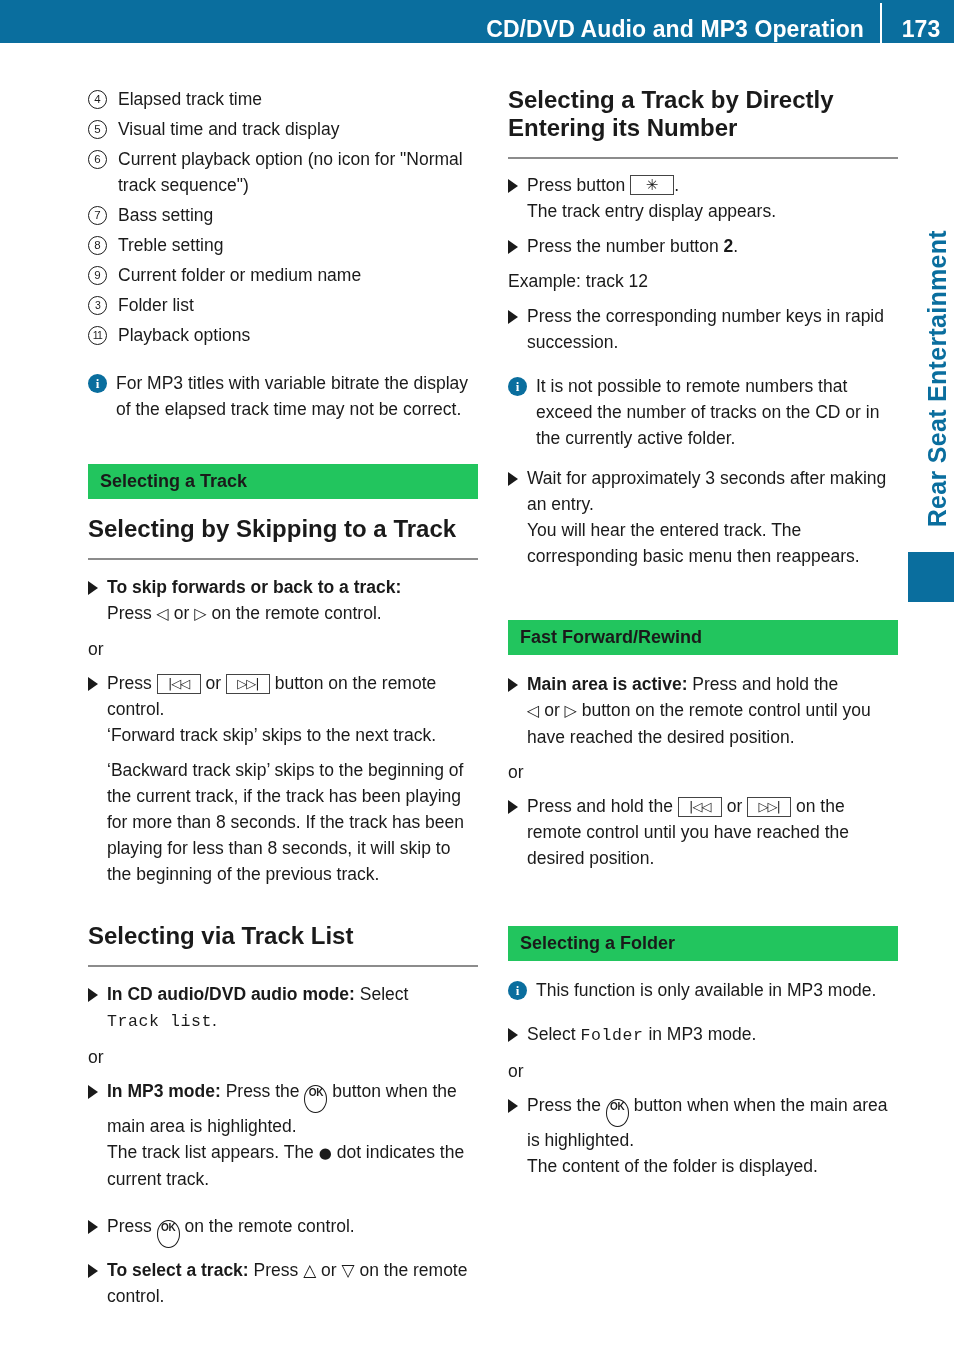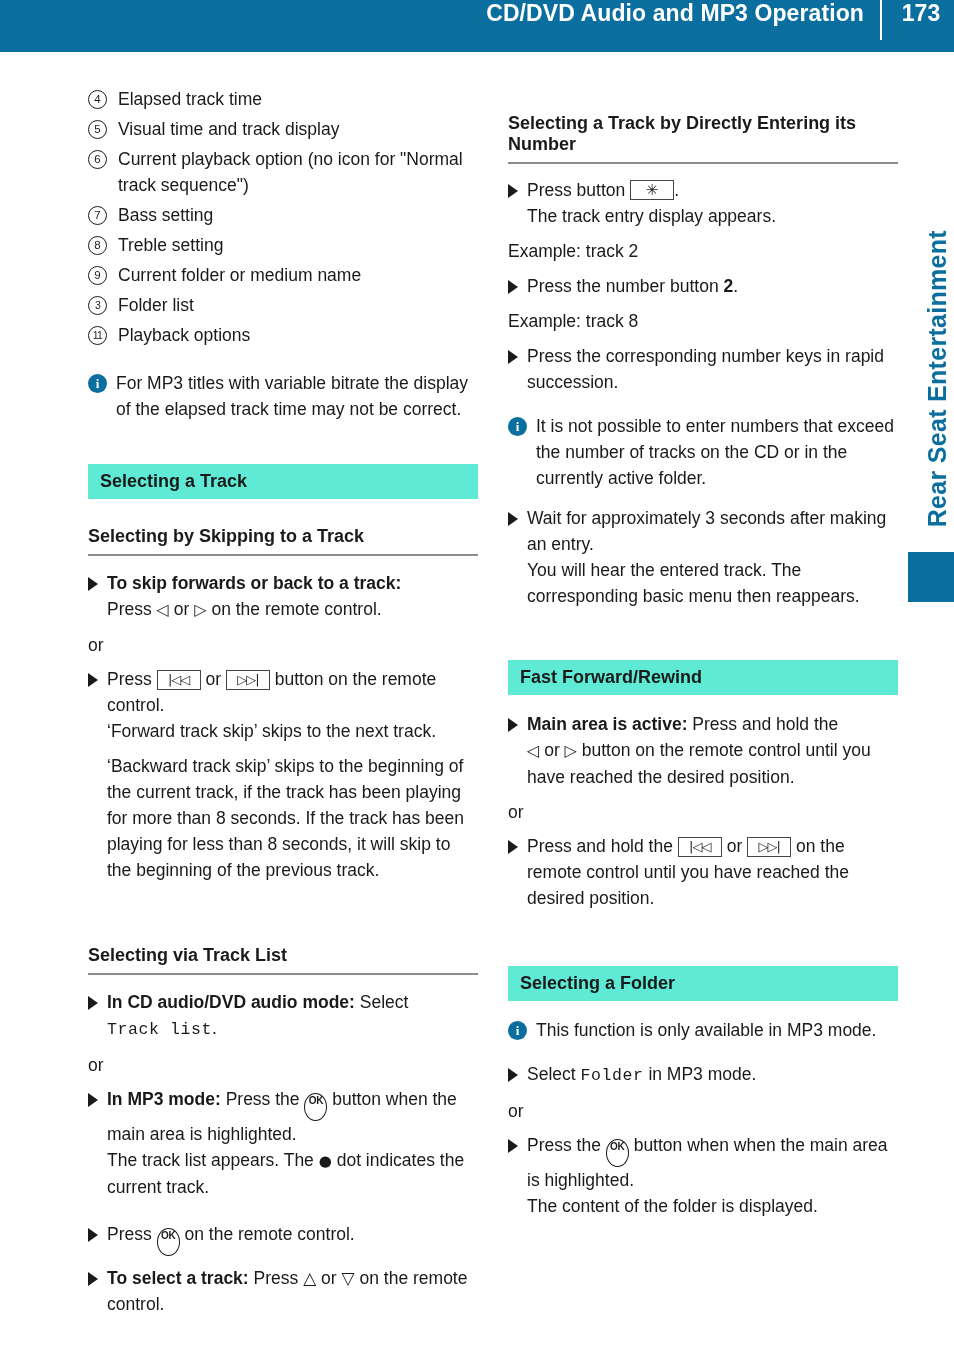--- a/index.html
+++ b/index.html
@@ -12,24 +12,24 @@
     color: #1a1a1a;
     position: relative;
     overflow: hidden;
   }
 
   
   .header {
     position: absolute;
     top: 0; left: 0;
     width: 954px;
-    height: 52px;
+    height: 43px;
     background: #0a6e9e;
     display: flex;
-    align-items: flex-start;
+    align-items: flex-end;
     justify-content: flex-end;
   }
   .header-title {
     color: #ffffff;
     font-size: 23px;
     font-weight: bold;
     letter-spacing: 0.1px;
     padding-right: 16px;
     white-space: nowrap;
   }
@@ -127,33 +127,32 @@
     font-weight: bold;
     line-height: 19px;
     text-align: center;
     margin-right: 9px;
     margin-top: 4px;
     font-family: "Liberation Serif", serif;
   }
   .note-text { flex: 1 1 auto; }
 
   .section-bar {
-    background: #5eead4;
+    background: #22c55e;
     font-size: 18px;
     font-weight: bold;
     padding: 7px 0 7px 12px;
     margin-bottom: 16px;
   }
   .sub-head {
-    font-size: 18px;
+    font-size: 24px;
     font-weight: bold;
     border-bottom: 2.5px solid #8c8c8c;
-    padding-bottom: 7px;
+    padding-bottom: 15px;
     margin-bottom: 14px;
-    margin-top: 27px;
   }
   .sub-head.tight { margin-bottom: 13px; }
 
   .step {
     display: flex;
     align-items: flex-start;
     font-size: 17.5px;
     line-height: 26px;
     margin-bottom: 9px;
   }
@@ -355,39 +354,38 @@
     <div class="sub-head tight">Selecting a Track by Directly Entering its Number</div>
 
     <div class="step">
       <span class="tri"></span>
       <span class="step-text">
         <span>Press button </span><span class="btn-chip star">✳</span><span>.</span><br>
         <span>The track entry display appears.</span>
       </span>
     </div>
 
-    <div class="plain">Example: track 2</div>
 
     <div class="step">
       <span class="tri"></span>
       <span class="step-text">
         <span>Press the number button </span><b>2</b><span>.</span>
       </span>
     </div>
 
-    <div class="plain">Example: track 8</div>
+    <div class="plain">Example: track 12</div>
 
     <div class="step">
       <span class="tri"></span>
       <span class="step-text">Press the corresponding number keys in rapid succession.</span>
     </div>
 
     <div class="note" style="margin-top:18px">
       <span class="info-icon">i</span>
-      <span class="note-text">It is not possible to enter numbers that exceed the number of tracks on the CD or in the currently active folder.</span>
+      <span class="note-text">It is not possible to remote numbers that exceed the number of tracks on the CD or in the currently active folder.</span>
     </div>
 
     <div style="height:14px"></div>
 
     <div class="step">
       <span class="tri"></span>
       <span class="step-text">
         <span>Wait for approximately 3 seconds after making an entry.</span><br>
         <span>You will hear the entered track. The corresponding basic menu then reappears.</span>
       </span>

